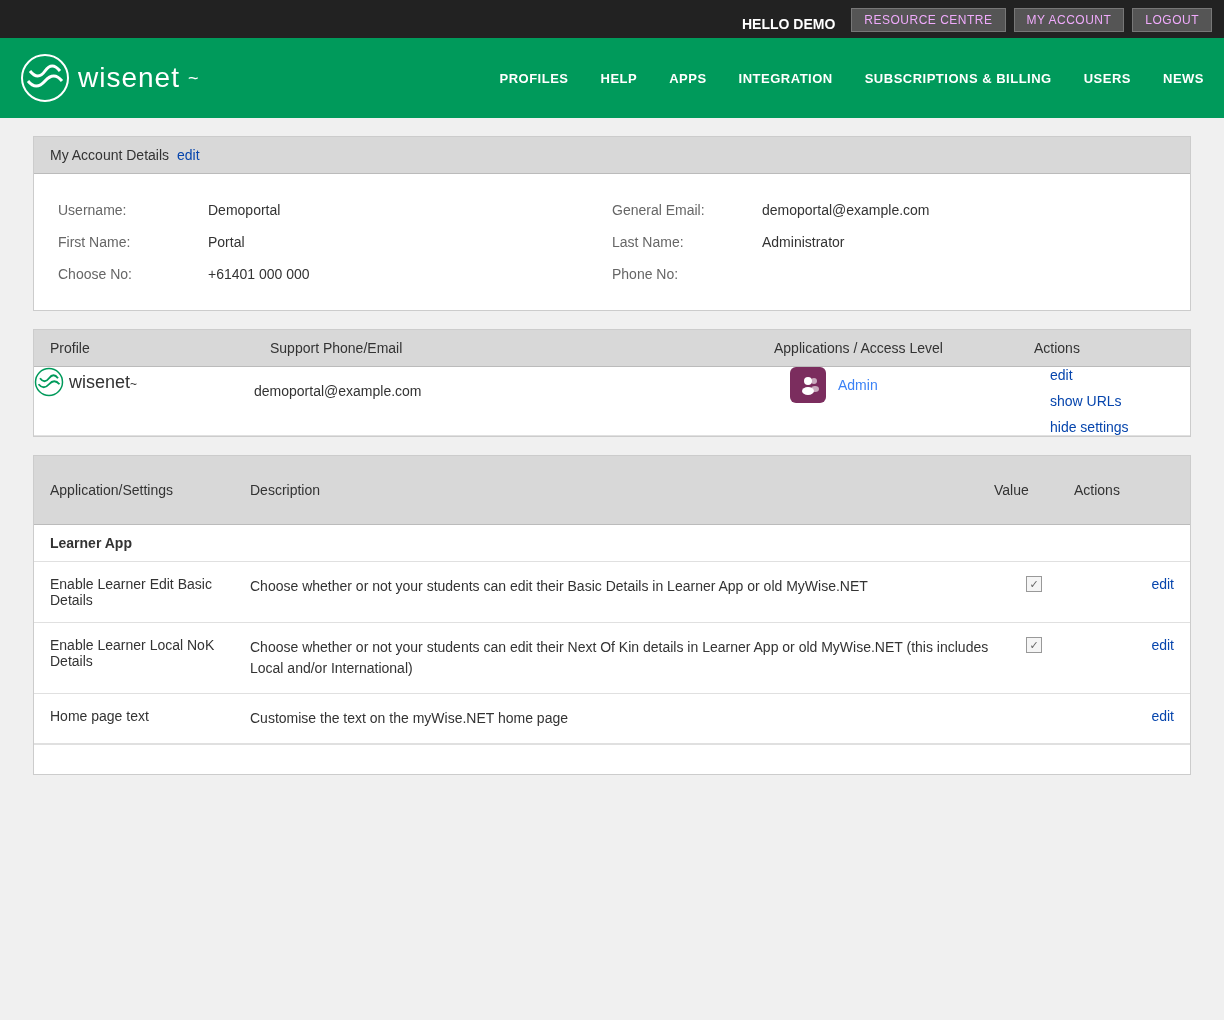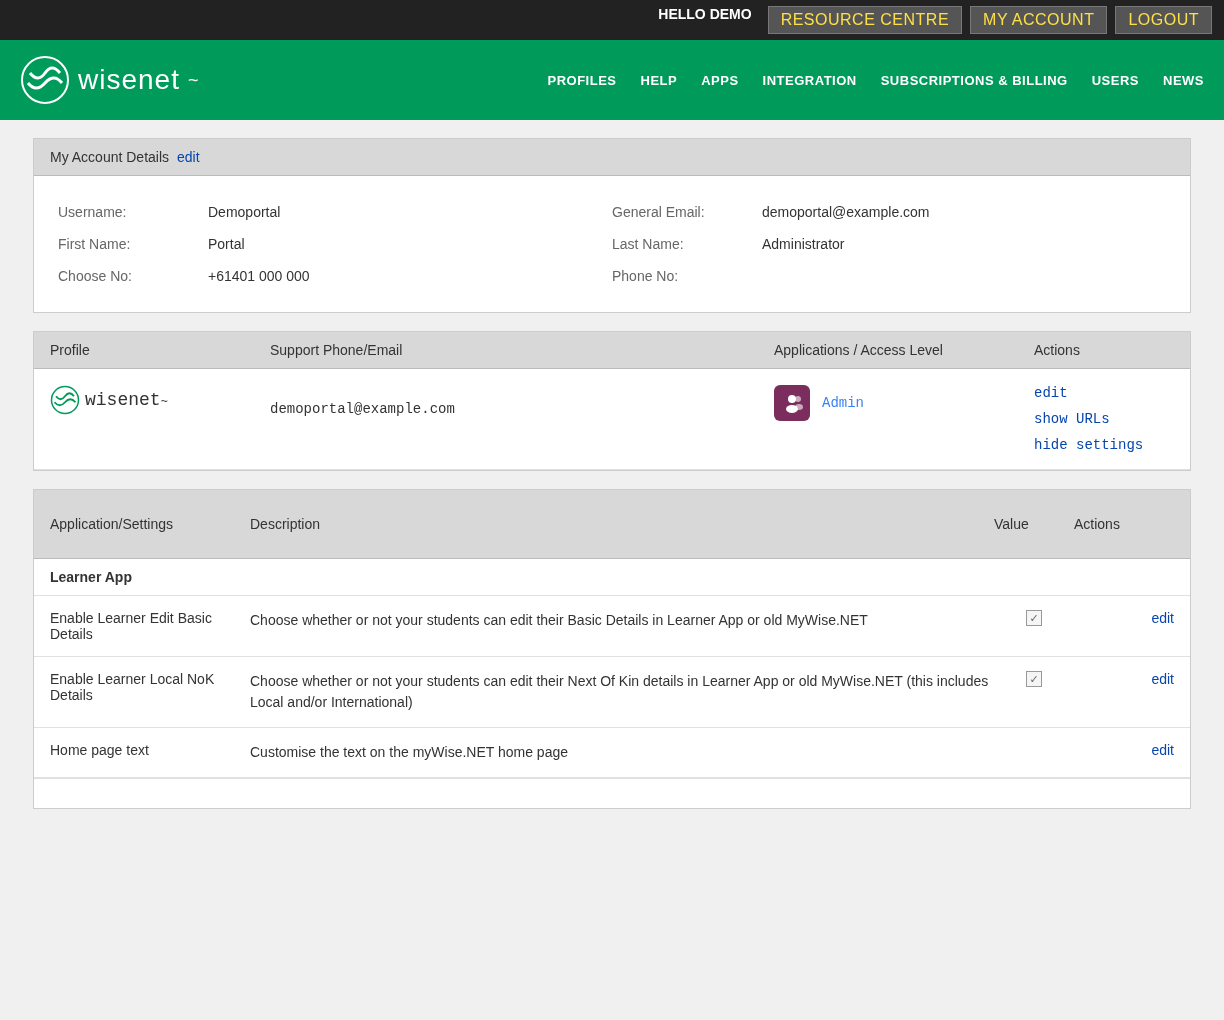--- a/index.html
+++ b/index.html
@@ -4,37 +4,37 @@
   <style>
     * { box-sizing: border-box; margin: 0; padding: 0; }
     body { font-family: Arial, sans-serif; font-size: 14px; background: #f0f0f0; color: #333; }
 
     
     .top-bar {
       background: #222;
       color: #fff;
       display: flex;
       justify-content: flex-end;
-      align-items: flex-start;
+      align-items: flex-end;
       padding: 6px 12px;
       gap: 8px;
       min-height: 38px;
     }
     .top-bar-hello {
       font-weight: bold;
       font-size: 14px;
       margin-right: 8px;
       color: #fff;
     }
     .top-bar-btn {
       background: #555;
-      color: #fde047;
+      color: #f0abfc;
       border: 1px solid #777;
       padding: 4px 12px;
-      font-size: 16px;
+      font-size: 12px;
       cursor: pointer;
       text-transform: uppercase;
       letter-spacing: 0.5px;
     }
 
     
     .main-nav {
       background: #009a5b;
       display: flex;
       align-items: center;
@@ -56,21 +56,21 @@
       font-size: 28px;
       font-weight: 300;
       letter-spacing: 1px;
     }
     .logo-tilde {
       color: #fff;
       font-size: 18px;
     }
     .nav-links {
       display: flex;
-      gap: 24px;
+      gap: 32px;
       list-style: none;
     }
     .nav-links a {
       color: #fff;
       text-decoration: none;
       font-size: 13px;
       font-weight: bold;
       letter-spacing: 0.5px;
       white-space: nowrap;
     }
@@ -145,24 +145,22 @@
       display: grid;
       grid-template-columns: 220px 1fr 260px 140px;
       padding: 10px 16px;
       font-size: 14px;
       color: #333;
       border-bottom: 1px solid #bbb;
     }
     .profile-row {
       display: grid;
       grid-template-columns: 220px 1fr 260px 140px;
-      padding: 16px;
       border-bottom: 1px solid #e0e0e0;
       align-items: start;
-      font-family: Liberation Mono, monospace;
     }
     .profile-logo {
       display: flex;
       align-items: center;
     }
     .profile-support {
       color: #333;
       font-size: 14px;
       padding-top: 16px;
     }

